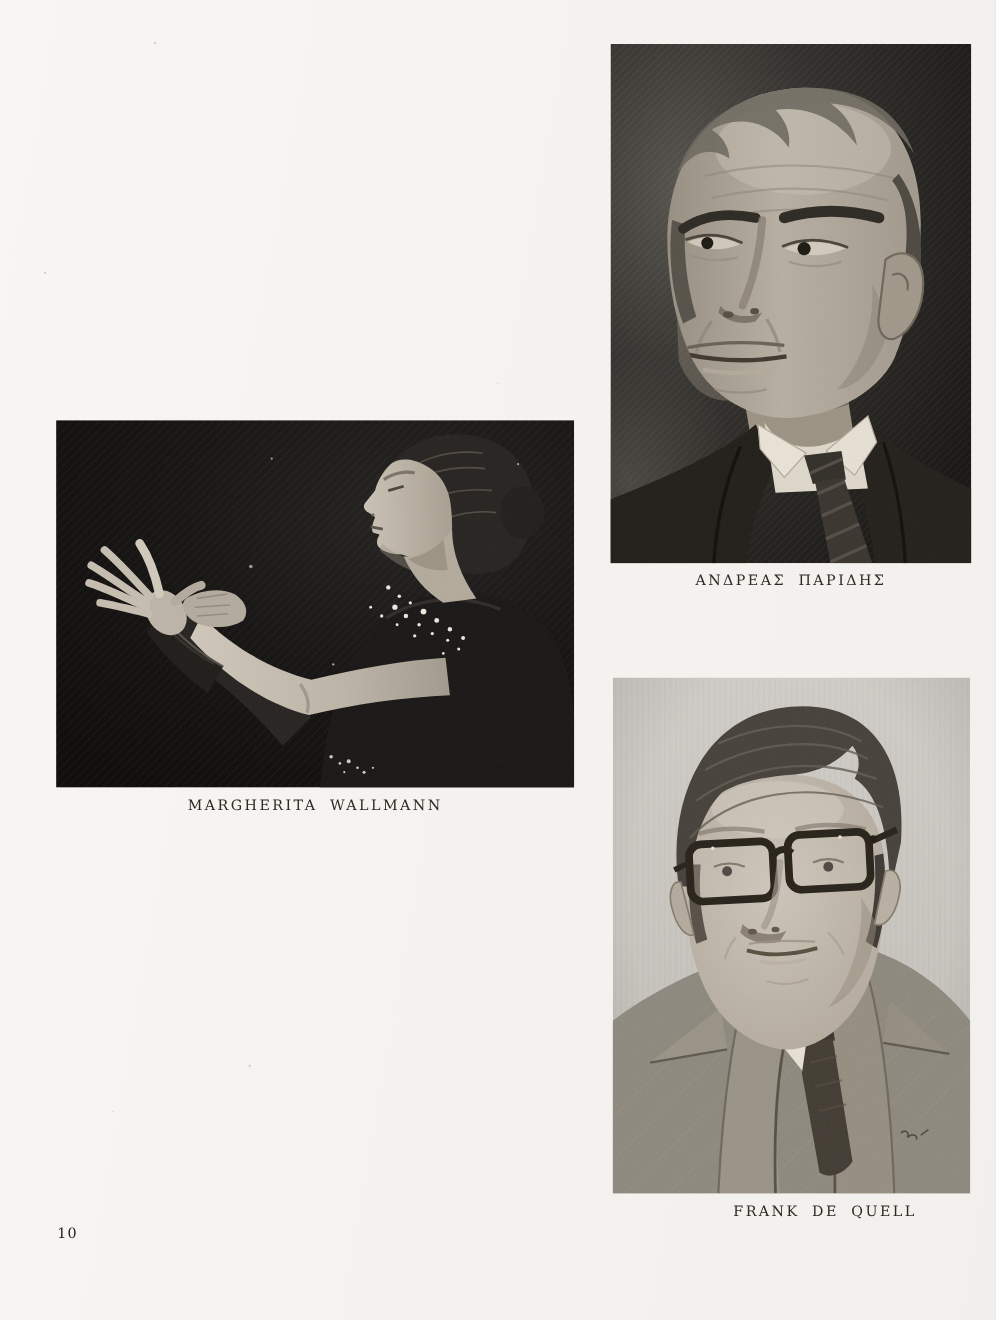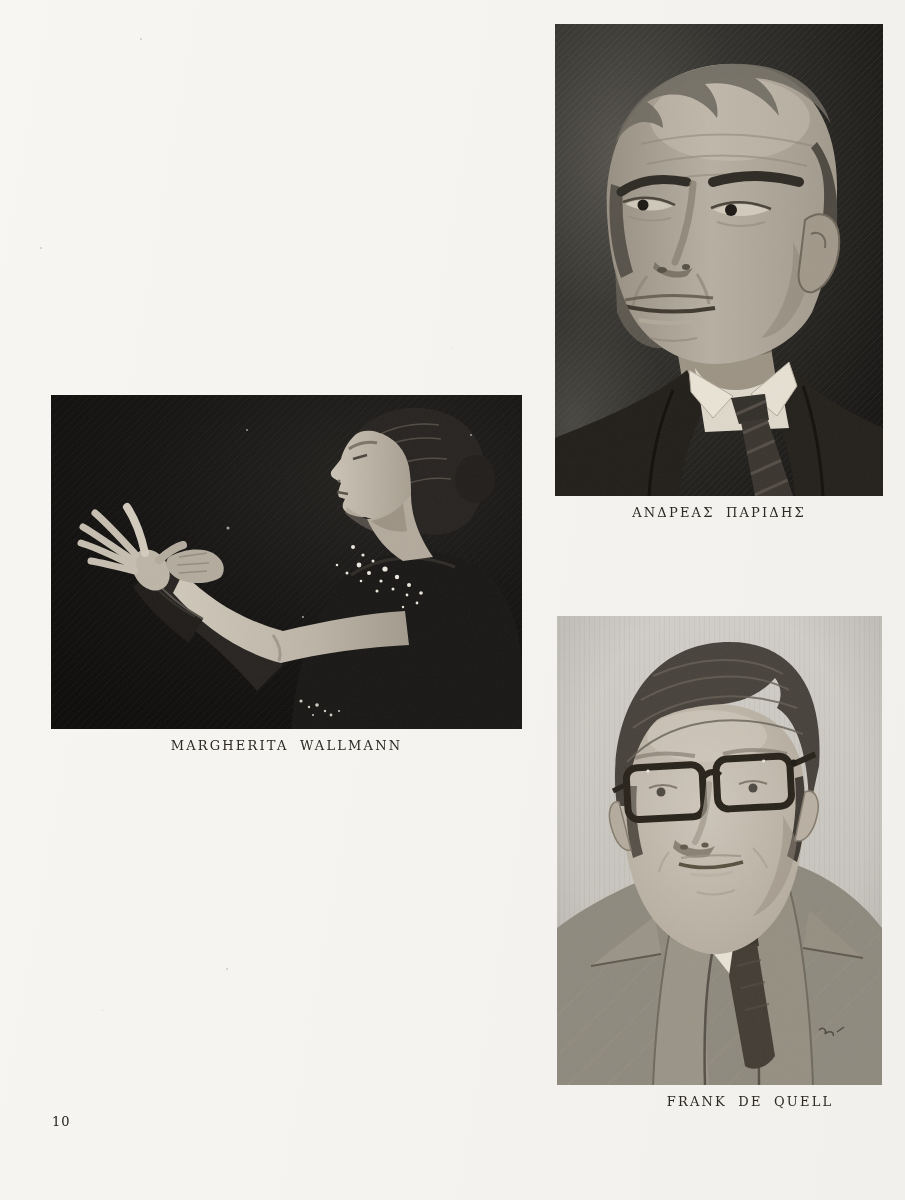--- a/index.html
+++ b/index.html
@@ -9,22 +9,22 @@
     font-family:"DejaVu Serif","Liberation Serif",serif;
   }
   figure{position:absolute;margin:0;padding:0;}
   .photo{display:block;line-height:0;}
   .photo svg{display:block;}
   figcaption{
     text-align:center;margin-top:9px;
     font-size:13px;letter-spacing:2.2px;word-spacing:5px;
     color:#2d2a25;white-space:nowrap;
   }
-  .fig-paridis{left:555px;top:24px;width:328px;}
-  .fig-wallmann{left:51px;top:395px;width:471px;}
+  .fig-paridis{left:555px;top:40px;width:328px;}
+  .fig-wallmann{left:51px;top:382px;width:471px;}
   .fig-dequell{left:557px;top:616px;width:386px;}
   .page-number{
     position:absolute;left:52px;top:1114px;
     font-size:13px;color:#22201d;letter-spacing:1px;
   }
   .speck{position:absolute;width:2px;height:2px;border-radius:50%;background:rgba(70,64,56,.22);}
   .s1{left:140px;top:38px;}
   .s2{left:40px;top:247px;}
   .s3{left:452px;top:348px;width:1px;height:1px;}
   .s4{left:226px;top:968px;}

